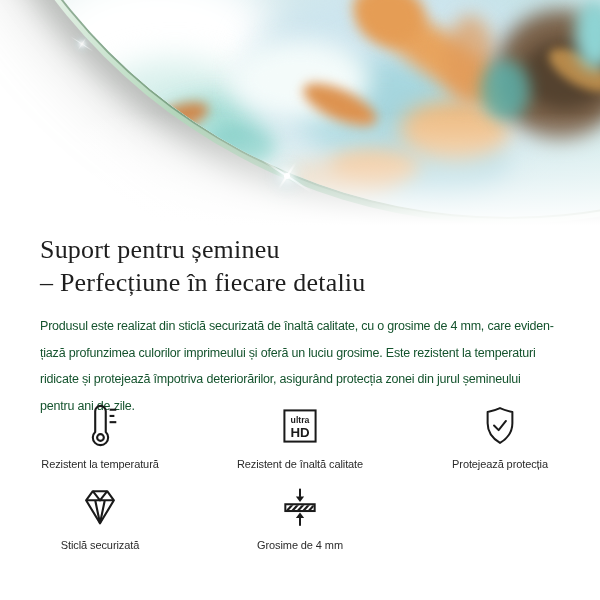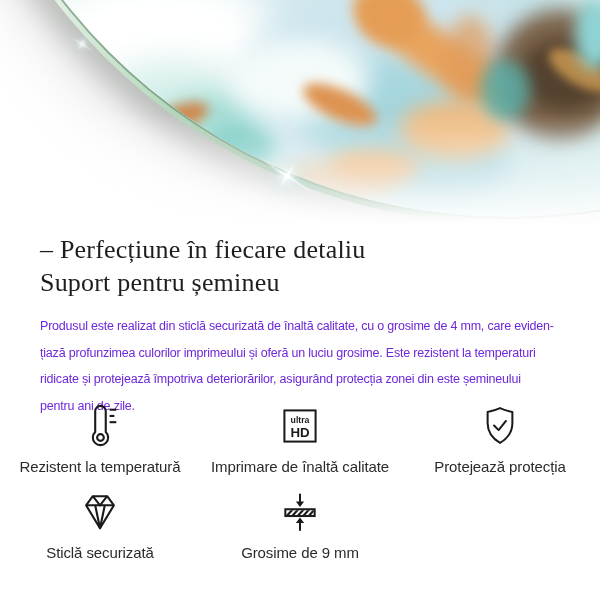--- a/index.html
+++ b/index.html
@@ -50,32 +50,32 @@
 
   
   .page-title{
     position:absolute;left:40px;top:233px;width:540px;
     font-family:"Liberation Serif", serif;
     font-size:26px;line-height:33px;color:#1e1e1e;font-weight:400;
     letter-spacing:.2px;
   }
   .page-desc{
     position:absolute;left:40px;top:313px;width:545px;
-    font-size:12.5px;line-height:26.5px;color:#6d28d9;letter-spacing:-.2px;
+    font-size:12.5px;line-height:26.5px;color:#14532d;letter-spacing:-.2px;
     white-space:nowrap;
   }
 
   
   .features{
     position:absolute;left:0;top:403px;width:600px;
     display:grid;grid-template-columns:200px 200px 200px;row-gap:14px;
   }
   .feature{display:flex;flex-direction:column;align-items:center;}
   .icon-box{height:46px;display:flex;align-items:center;justify-content:center;}
-  .feature-label{margin-top:9px;font-size:15px;color:#2b2b2b;letter-spacing:-.1px;}
+  .feature-label{margin-top:9px;font-size:11px;color:#2b2b2b;letter-spacing:-.1px;}
   .icn{stroke:#1a1a1a;fill:none;stroke-width:2.2;}
 </style>
 </head>
 <body>
 
 <div class="hero">
   <div class="glass-shadow"></div>
   <div class="glass-edge"></div>
   <div class="glass-edge-line"></div>
 
@@ -106,28 +106,28 @@
   <div class="hero-fade"></div>
   <div class="sparkle s1">
       <span class="dot"></span>
     </div>
   <div class="sparkle s2">
       <span class="dot"></span>
     </div>
 </div>
 
 <h1 class="page-title" style="margin:0;font-weight:400;">
+  <div>Suport pentru șemineu</div>
   <div>– Perfecțiune în fiecare detaliu</div>
-  <div>Suport pentru șemineu</div>
 </h1>
 
 <div class="page-desc">
   <div>Produsul este realizat din sticlă securizată de înaltă calitate, cu o grosime de 4 mm, care eviden-</div>
   <div>țiază profunzimea culorilor imprimeului și oferă un luciu grosime. Este rezistent la temperaturi</div>
-  <div>ridicate și protejează împotriva deteriorărilor, asigurând protecția zonei din este șemineului</div>
+  <div>ridicate și protejează împotriva deteriorărilor, asigurând protecția zonei din jurul șemineului</div>
   <div>pentru ani de zile.</div>
 </div>
 
 <div class="features">
 
   <div class="feature">
     <div class="icon-box">
       <svg width="46" height="46" viewBox="0 0 48 48">
         <path class="icn" stroke-linejoin="round" d="M19,30.2 V8.5 a5.5,5.5 0 0 1 11,0 V30.2 a8,8 0 1 1 -11,0 Z"></path>
         <circle class="icn" cx="24.5" cy="36" r="3.5"></circle>
@@ -140,21 +140,21 @@
   </div>
 
   <div class="feature">
     <div class="icon-box">
       <svg width="44" height="44" viewBox="0 0 48 48">
         <rect class="icn" x="7" y="7" width="34" height="34" stroke-width="2.6"></rect>
         <text x="24" y="20.5" text-anchor="middle" font-size="9.5" font-weight="700" font-family="Liberation Sans, sans-serif" fill="#1a1a1a">ultra</text>
         <text x="24" y="35.5" text-anchor="middle" font-size="14.5" font-weight="700" font-family="Liberation Sans, sans-serif" fill="#1a1a1a">HD</text>
       </svg>
     </div>
-    <div class="feature-label">Imprimare de înaltă calitate</div>
+    <div class="feature-label">Rezistent de înaltă calitate</div>
   </div>
 
   <div class="feature">
     <div class="icon-box">
       <svg width="44" height="44" viewBox="0 0 48 48">
         <path class="icn" stroke-linejoin="round" d="M24 4.5 C28 6.4 33 7.8 37.5 8.8 V21 C37.5 31 31.8 37.8 24 42.5 C16.2 37.8 10.5 31 10.5 21 V8.8 C15 7.8 20 6.4 24 4.5 Z"></path>
         <polyline class="icn" stroke-linecap="round" stroke-linejoin="round" points="17.5,23.5 22.5,28.5 30.5,18.5"></polyline>
       </svg>
     </div>
     <div class="feature-label">Protejează protecția</div>
@@ -187,16 +187,16 @@
           <path d="M26,30 L36,19"></path>
             <path d="M32,30 L42,19"></path>
             <path d="M38,30 L48,19"></path>
         </g>
         <line class="icn" x1="24" y1="4" x2="24" y2="13" stroke-width="2.6"></line>
         <polygon points="19.5,12.5 28.5,12.5 24,18.5" fill="#1a1a1a"></polygon>
         <line class="icn" x1="24" y1="44.5" x2="24" y2="35.5" stroke-width="2.6"></line>
         <polygon points="19.5,36 28.5,36 24,30" fill="#1a1a1a"></polygon>
       </svg>
     </div>
-    <div class="feature-label">Grosime de 9 mm</div>
+    <div class="feature-label">Grosime de 4 mm</div>
   </div>
 
 </div>
 
 </body></html>

